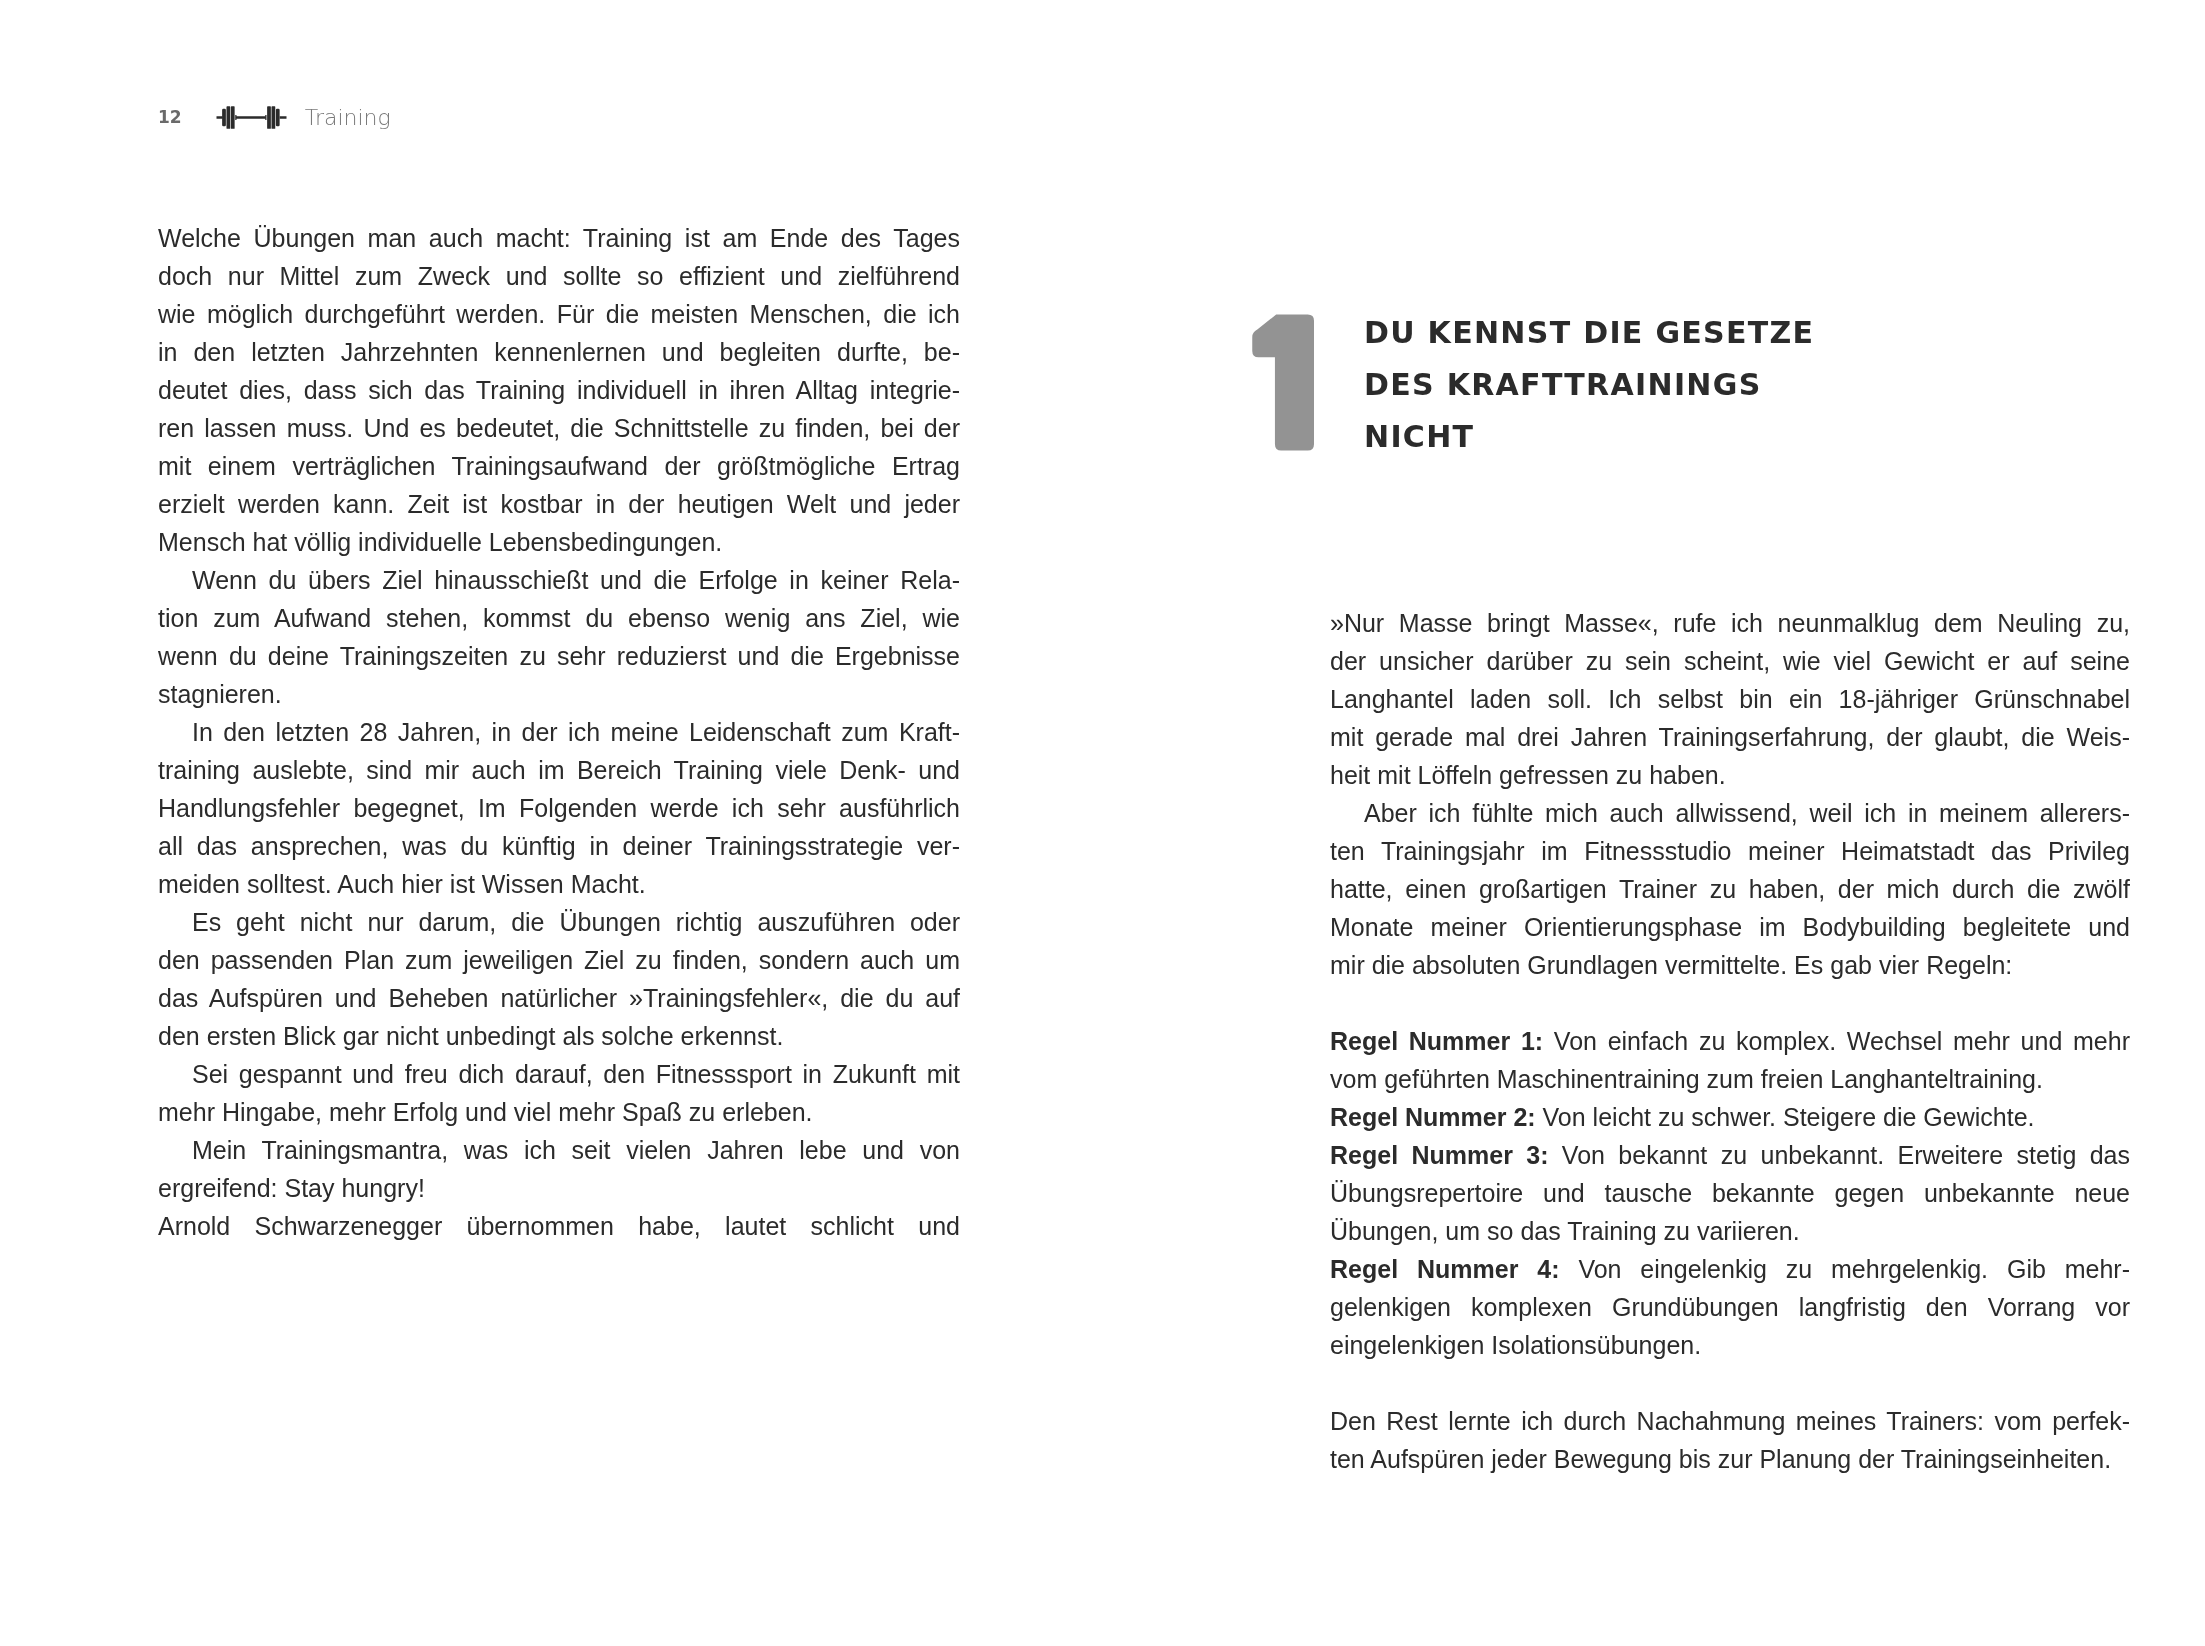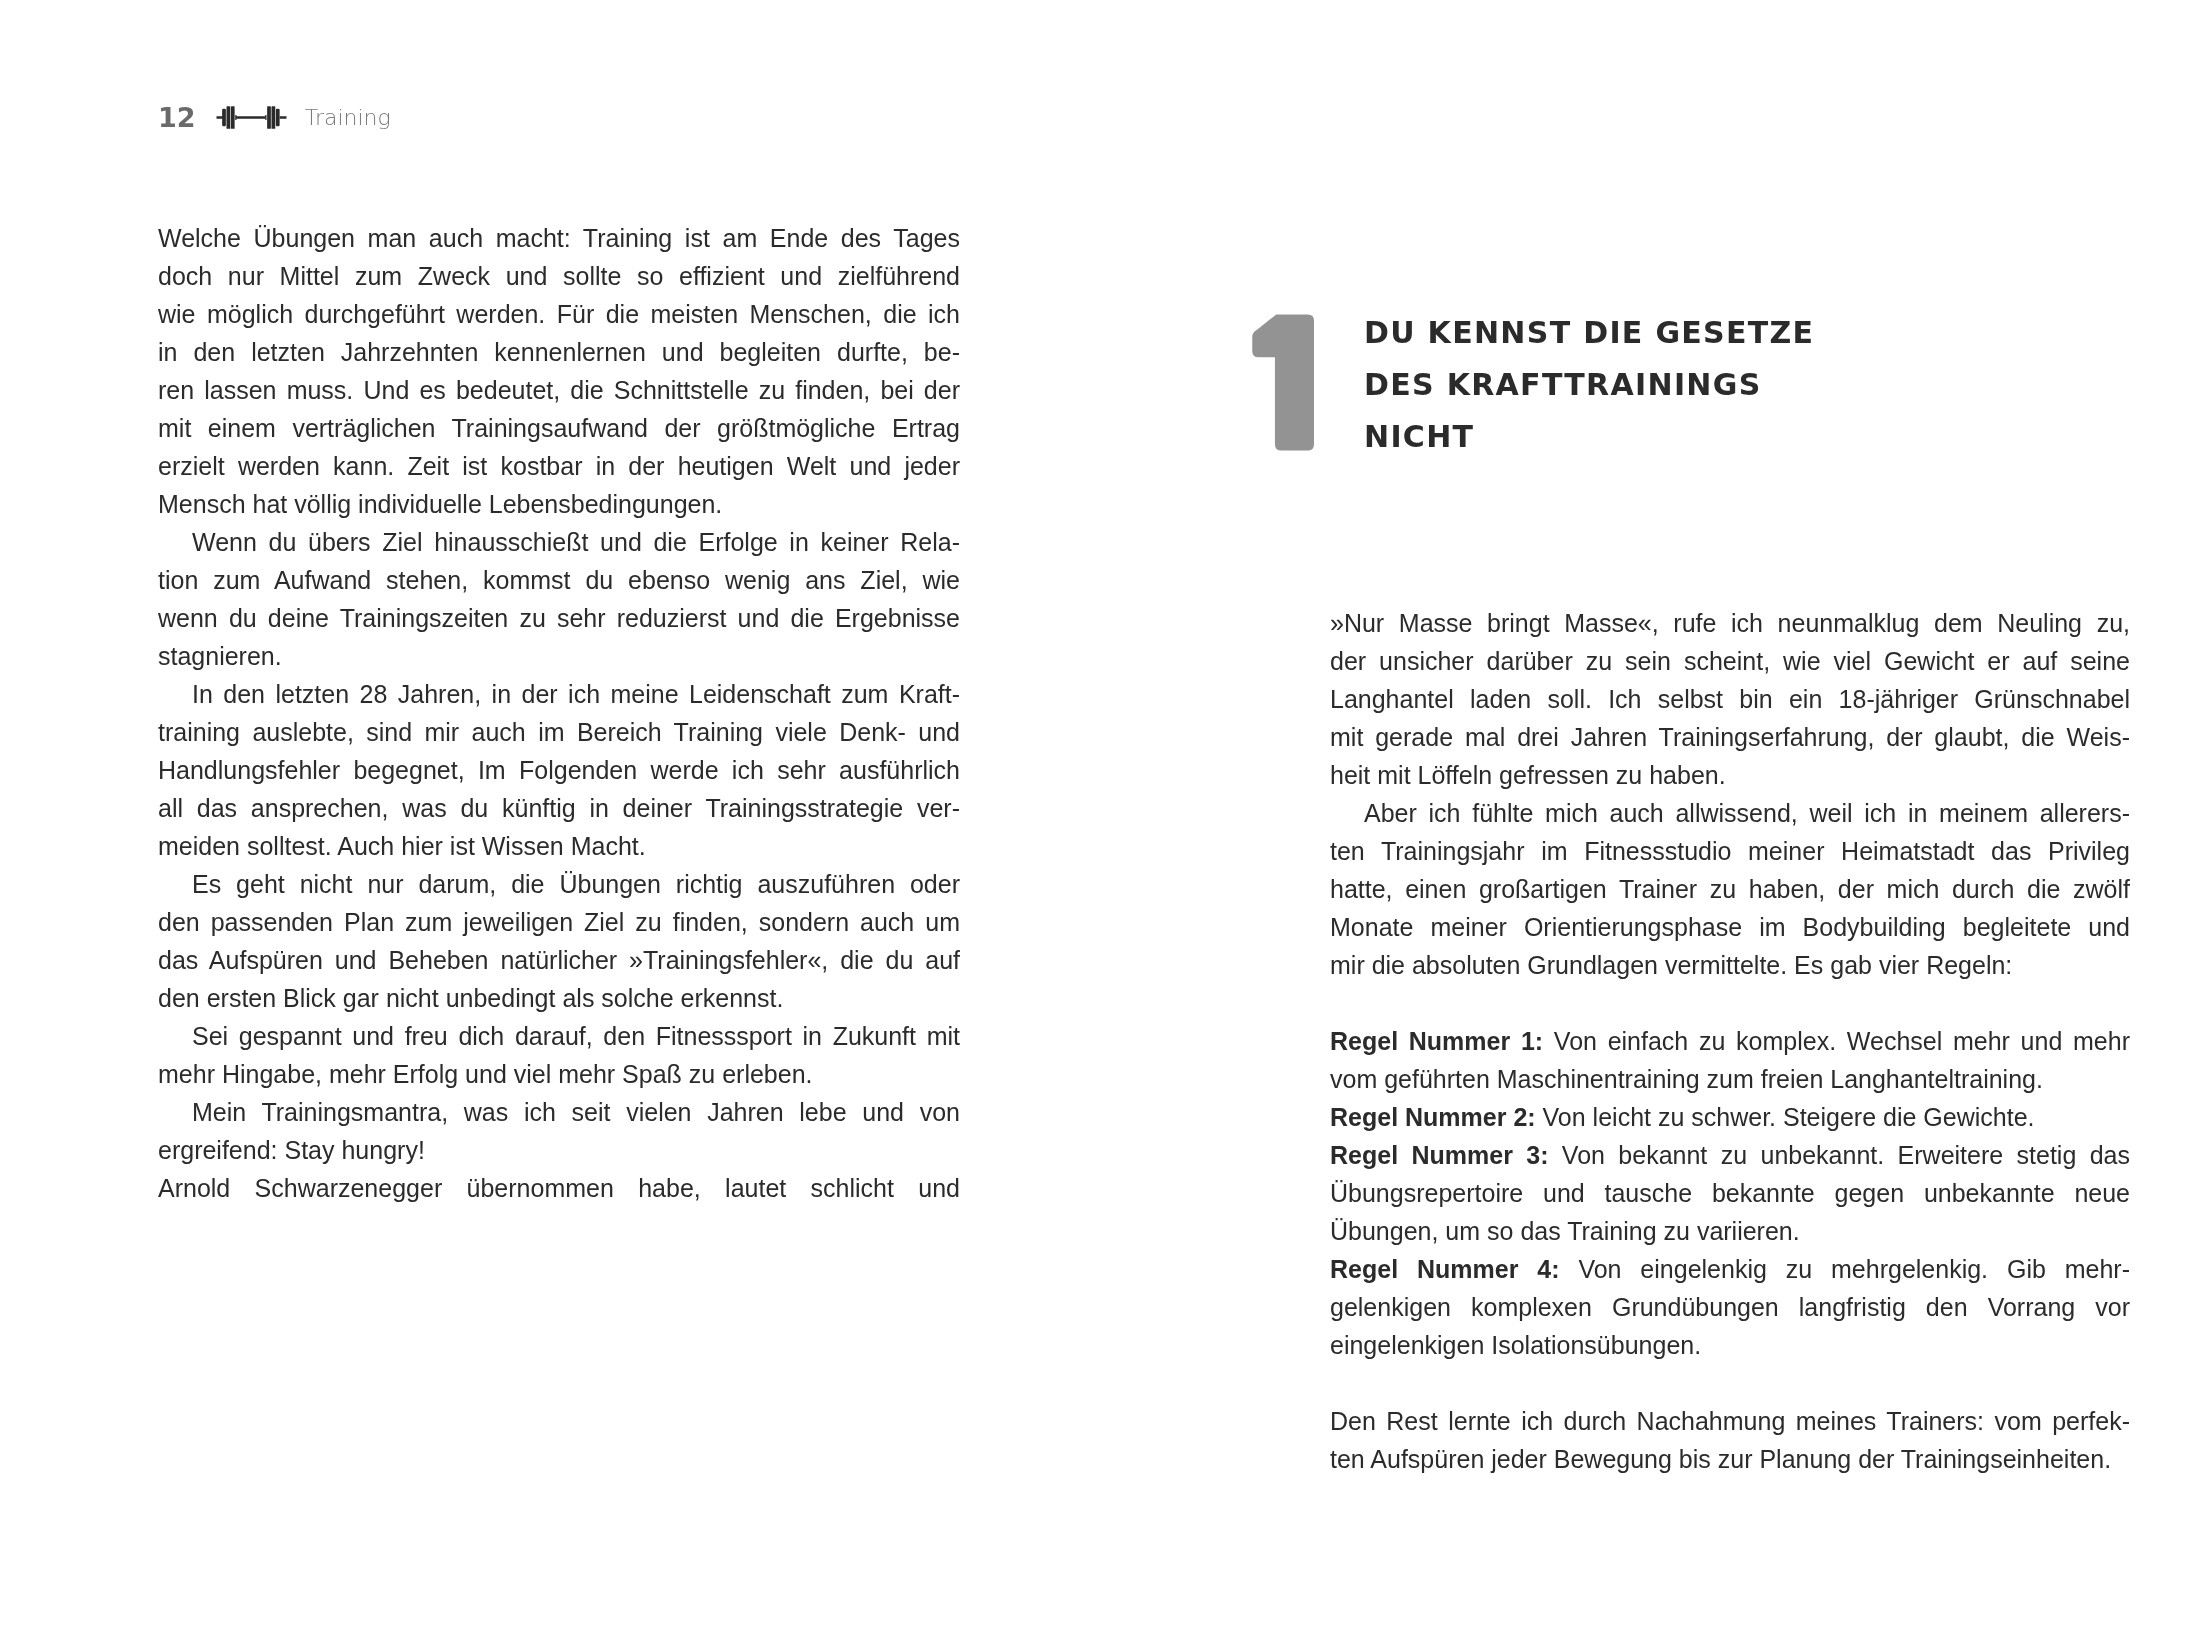--- a/index.html
+++ b/index.html
@@ -1,20 +1,20 @@
 <!DOCTYPE html>
 <html style="font-size:10px"><head>
 <meta charset="utf-8">
 <style>
   html, body { margin:0; padding:0; background:#ffffff; }
   body { width:2205px; height:1646px; position:relative; overflow:hidden;
          font-family:"Liberation Sans", sans-serif; color:#2b2b2b; }
   .running-head { position:absolute; left:158px; top:101px; height:32px;
                   display:flex; align-items:center; }
-  .page-no { font-family:"DejaVu Sans", sans-serif; font-weight:bold; font-size:27px; color:#6a6a6a; width:58px; }
+  .page-no { font-family:"DejaVu Sans", sans-serif; font-weight:bold; font-size:17px; color:#6a6a6a; width:58px; }
   .barbell { width:71px; height:25px; margin-right:17.7px; }
   .section { font-family:"DejaVu Sans", sans-serif; font-size:22px; color:#7a7a7a; font-weight:300; }
 
   .col { position:absolute; font-family:"Liberation Sans", sans-serif; font-size:25px;
          line-height:38px; text-align:justify; color:#2b2b2b; }
   .col p { margin:0; }
   .col p.indent { text-indent:34px; }
   .left { left:158px; top:219px; width:802px; }
   .right { left:1330px; top:604px; width:800px; }
   .line { display:block; text-align:justify; text-align-last:justify; white-space:nowrap; }
@@ -48,20 +48,21 @@
   </svg>
   <span class="section">Training</span>
 </div>
 
 <div class="col left" id="left-col">
     <p style="text-indent: 0px;">
       <span class="line">Welche Übungen man auch macht: Training ist am Ende des Tages</span>
       <span class="line">doch nur Mittel zum Zweck und sollte so effizient und zielführend</span>
       <span class="line">wie möglich durchgeführt werden. Für die meisten Menschen, die ich</span>
       <span class="line">in den letzten Jahrzehnten kennenlernen und begleiten durfte, be-</span>
+      <span class="line">deutet dies, dass sich das Training individuell in ihren Alltag integrie-</span>
       <span class="line">ren lassen muss. Und es bedeutet, die Schnittstelle zu finden, bei der</span>
       <span class="line">mit einem verträglichen Trainingsaufwand der größtmögliche Ertrag</span>
       <span class="line">erzielt werden kann. Zeit ist kostbar in der heutigen Welt und jeder</span>
       <span class="line last">Mensch hat völlig individuelle Lebensbedingungen.</span>
     </p>
     <p class="indent" style="text-indent: 0px;">
       <span class="line" style="padding-left: 34px;">Wenn du übers Ziel hinausschießt und die Erfolge in keiner Rela-</span>
       <span class="line">tion zum Aufwand stehen, kommst du ebenso wenig ans Ziel, wie</span>
       <span class="line">wenn du deine Trainingszeiten zu sehr reduzierst und die Ergebnisse</span>
       <span class="line last">stagnieren.</span>

